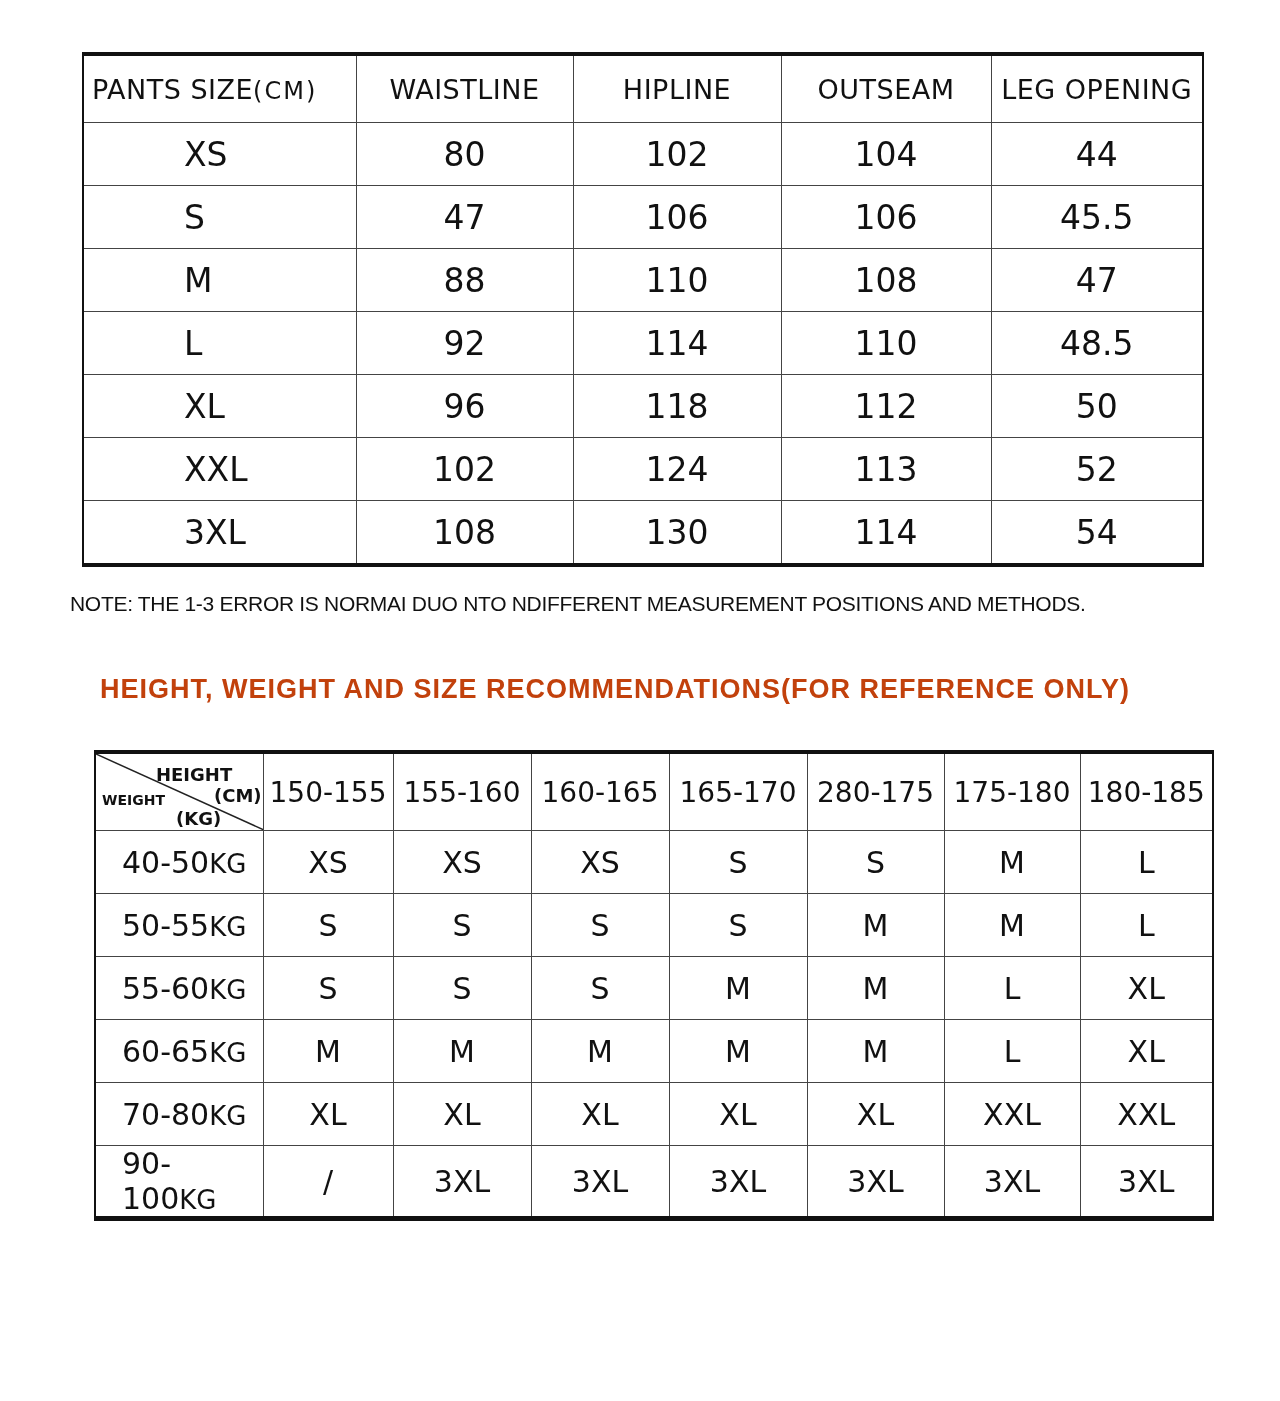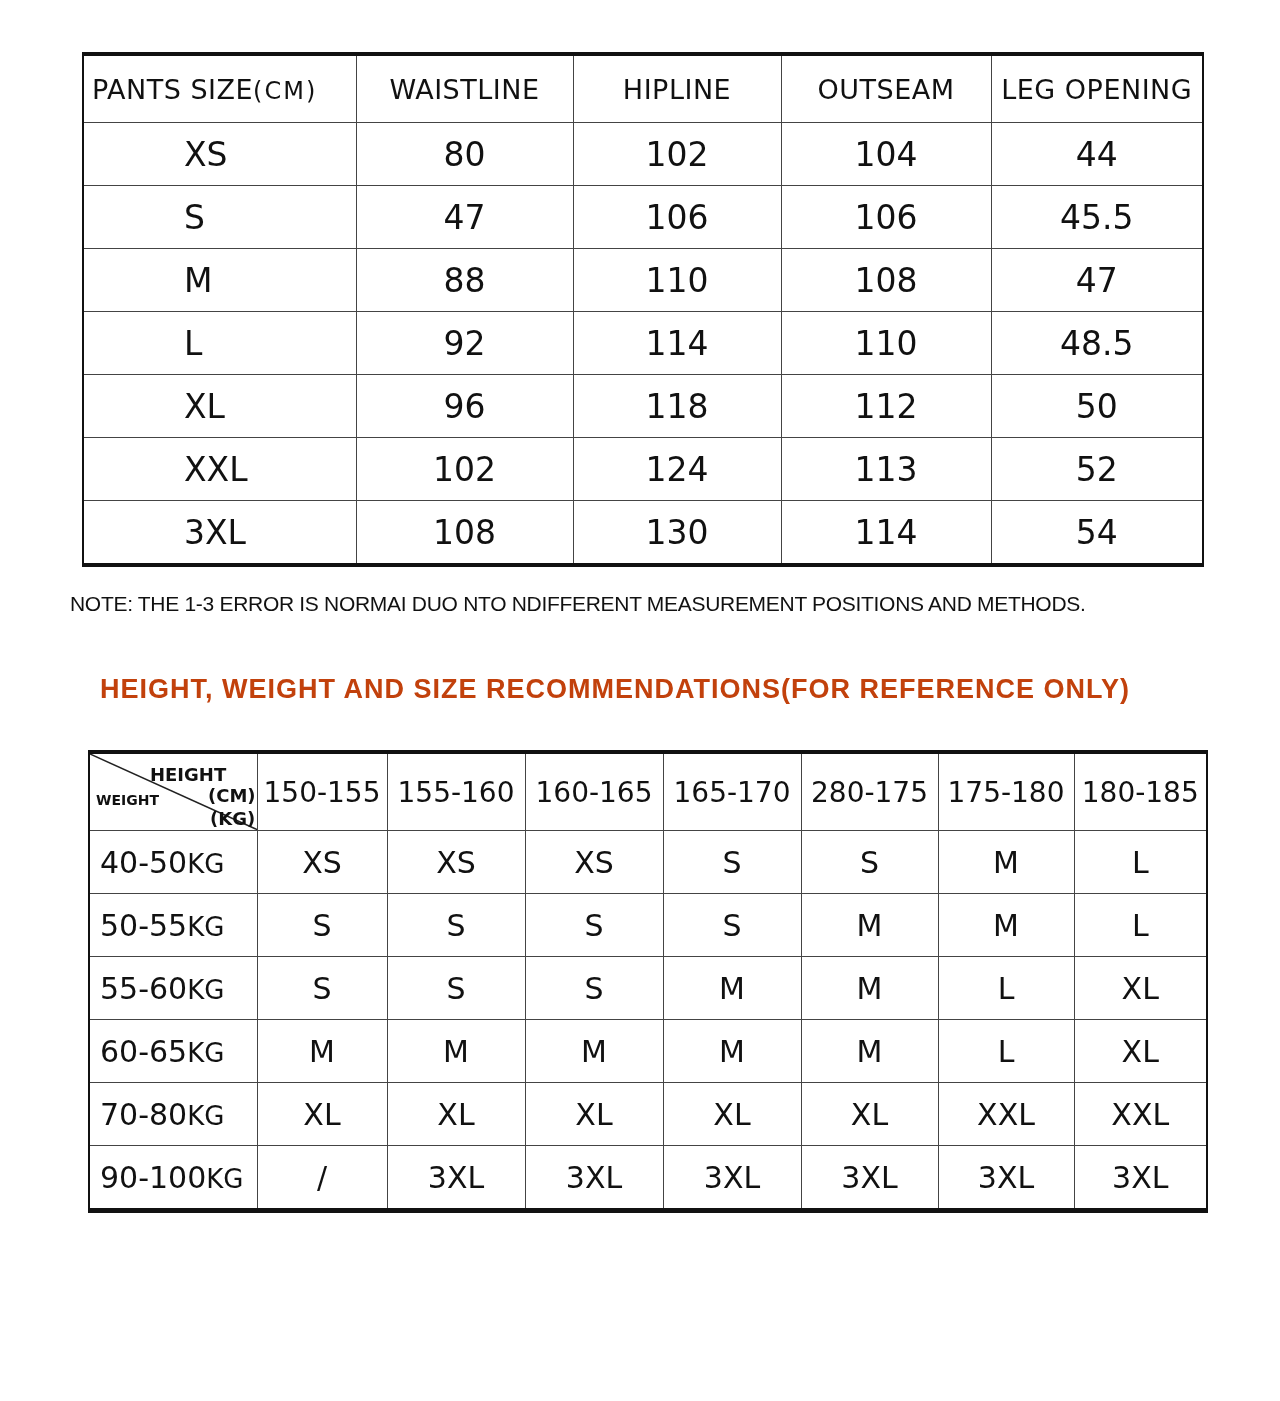--- a/index.html
+++ b/index.html
@@ -13,31 +13,31 @@
   #size-table tr.head td { height: 66px; font-size: 27px; letter-spacing: 0.5px; }
   #size-table tr.row td { height: 62px; font-size: 33px; }
   #size-table td.size { text-align: left; padding-left: 100px; font-size: 36px; }
   #size-table tr.head td.size { padding-left: 8px; font-size: 27px; }
   .cm { font-size: 24px; letter-spacing: 2px; }
 
   #note { position: absolute; left: 70px; top: 592px; width: 1160px; font-family: "Liberation Sans", sans-serif; font-size: 21px; letter-spacing: -0.3px; color: #111; white-space: nowrap; }
   #title2 { position: absolute; left: 100px; top: 674px; font-family: "Liberation Sans", sans-serif; font-weight: 700; font-size: 27px; letter-spacing: 1px; color: #c2410c; white-space: nowrap; }
 
   
-  #rec-table { left: 88px; top: 750px; width: 1120px; border-top: 4px solid #111; border-bottom: 5px solid #111; border-left: 2px solid #111; border-right: 2px solid #111; }
+  #rec-table { left: 94px; top: 750px; width: 1120px; border-top: 4px solid #111; border-bottom: 5px solid #111; border-left: 2px solid #111; border-right: 2px solid #111; }
   #rec-table tr.head td { height: 76px; font-size: 28px; }
   #rec-table tr.row td { height: 62px; font-size: 30px; }
-  #rec-table td.wt { text-align: left; padding-left: 10px; font-size: 32px; }
+  #rec-table td.wt { text-align: left; padding-left: 26px; font-size: 32px; }
   .kg { font-size: 26px; }
   td.corner { position: relative; overflow: hidden; }
   td.corner svg { position: absolute; left: 0; top: 0; }
   .corner-h { position: absolute; left: 60px; top: 10px; font-size: 18px; font-weight: 700; }
   .corner-cm { position: absolute; left: 118px; top: 31px; font-size: 18px; font-weight: 700; }
   .corner-w { position: absolute; left: 6px; top: 38px; font-size: 14px; font-weight: 700; }
-  .corner-kg { position: absolute; left: 80px; top: 54px; font-size: 18px; font-weight: 700; margin-left: 40px; }
+  .corner-kg { position: absolute; left: 80px; top: 54px; font-size: 18px; font-weight: 700; }
 </style>
 </head>
 <body>
 
 <table id="size-table" class="tbl">
   <colgroup>
     <col style="width:273px">
       <col style="width:217px">
       <col style="width:208px">
       <col style="width:210px">

